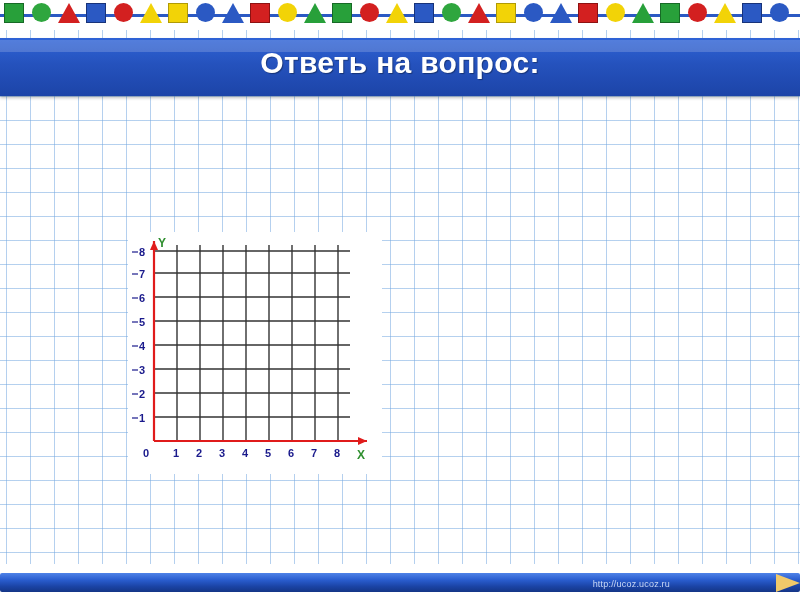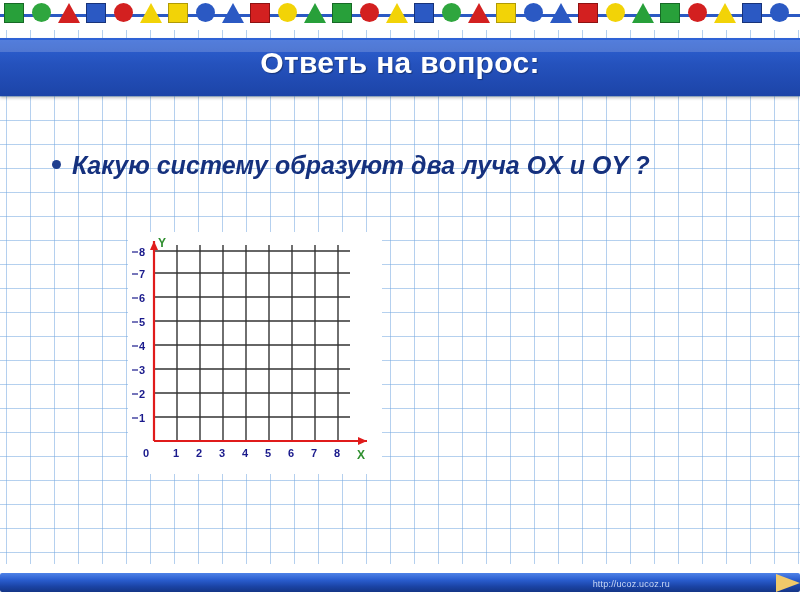--- a/index.html
+++ b/index.html
@@ -233,24 +233,20 @@
     <div class="deco-shape shp-tri yellow" style="left:714px"></div>
     <div class="deco-shape shp-cube" style="left:742px"></div>
     <div class="deco-shape shp-ball blue" style="left:770px"></div>
   </div>
 
   <div class="title-band">
     <div class="hl"></div>
   </div>
   <div class="title-text">Ответь на вопрос:</div>
 
-  <div class="bullet-row">
-    <div class="bullet-dot"></div>
-    <div class="bullet-text">Какую систему образуют два луча OX и OY ?</div>
-  </div>
 
   <div class="plane-box">
     <svg class="plane-svg" width="252" height="240" viewBox="0 0 252 240">
       <rect x="0" y="0" width="252" height="240" fill="#ffffff"></rect>
 
       <g stroke="#333333" stroke-width="1.4">
         <line x1="48" y1="12" x2="48" y2="208"></line>
         <line x1="71" y1="12" x2="71" y2="208"></line>
         <line x1="94" y1="12" x2="94" y2="208"></line>
         <line x1="117" y1="12" x2="117" y2="208"></line>

